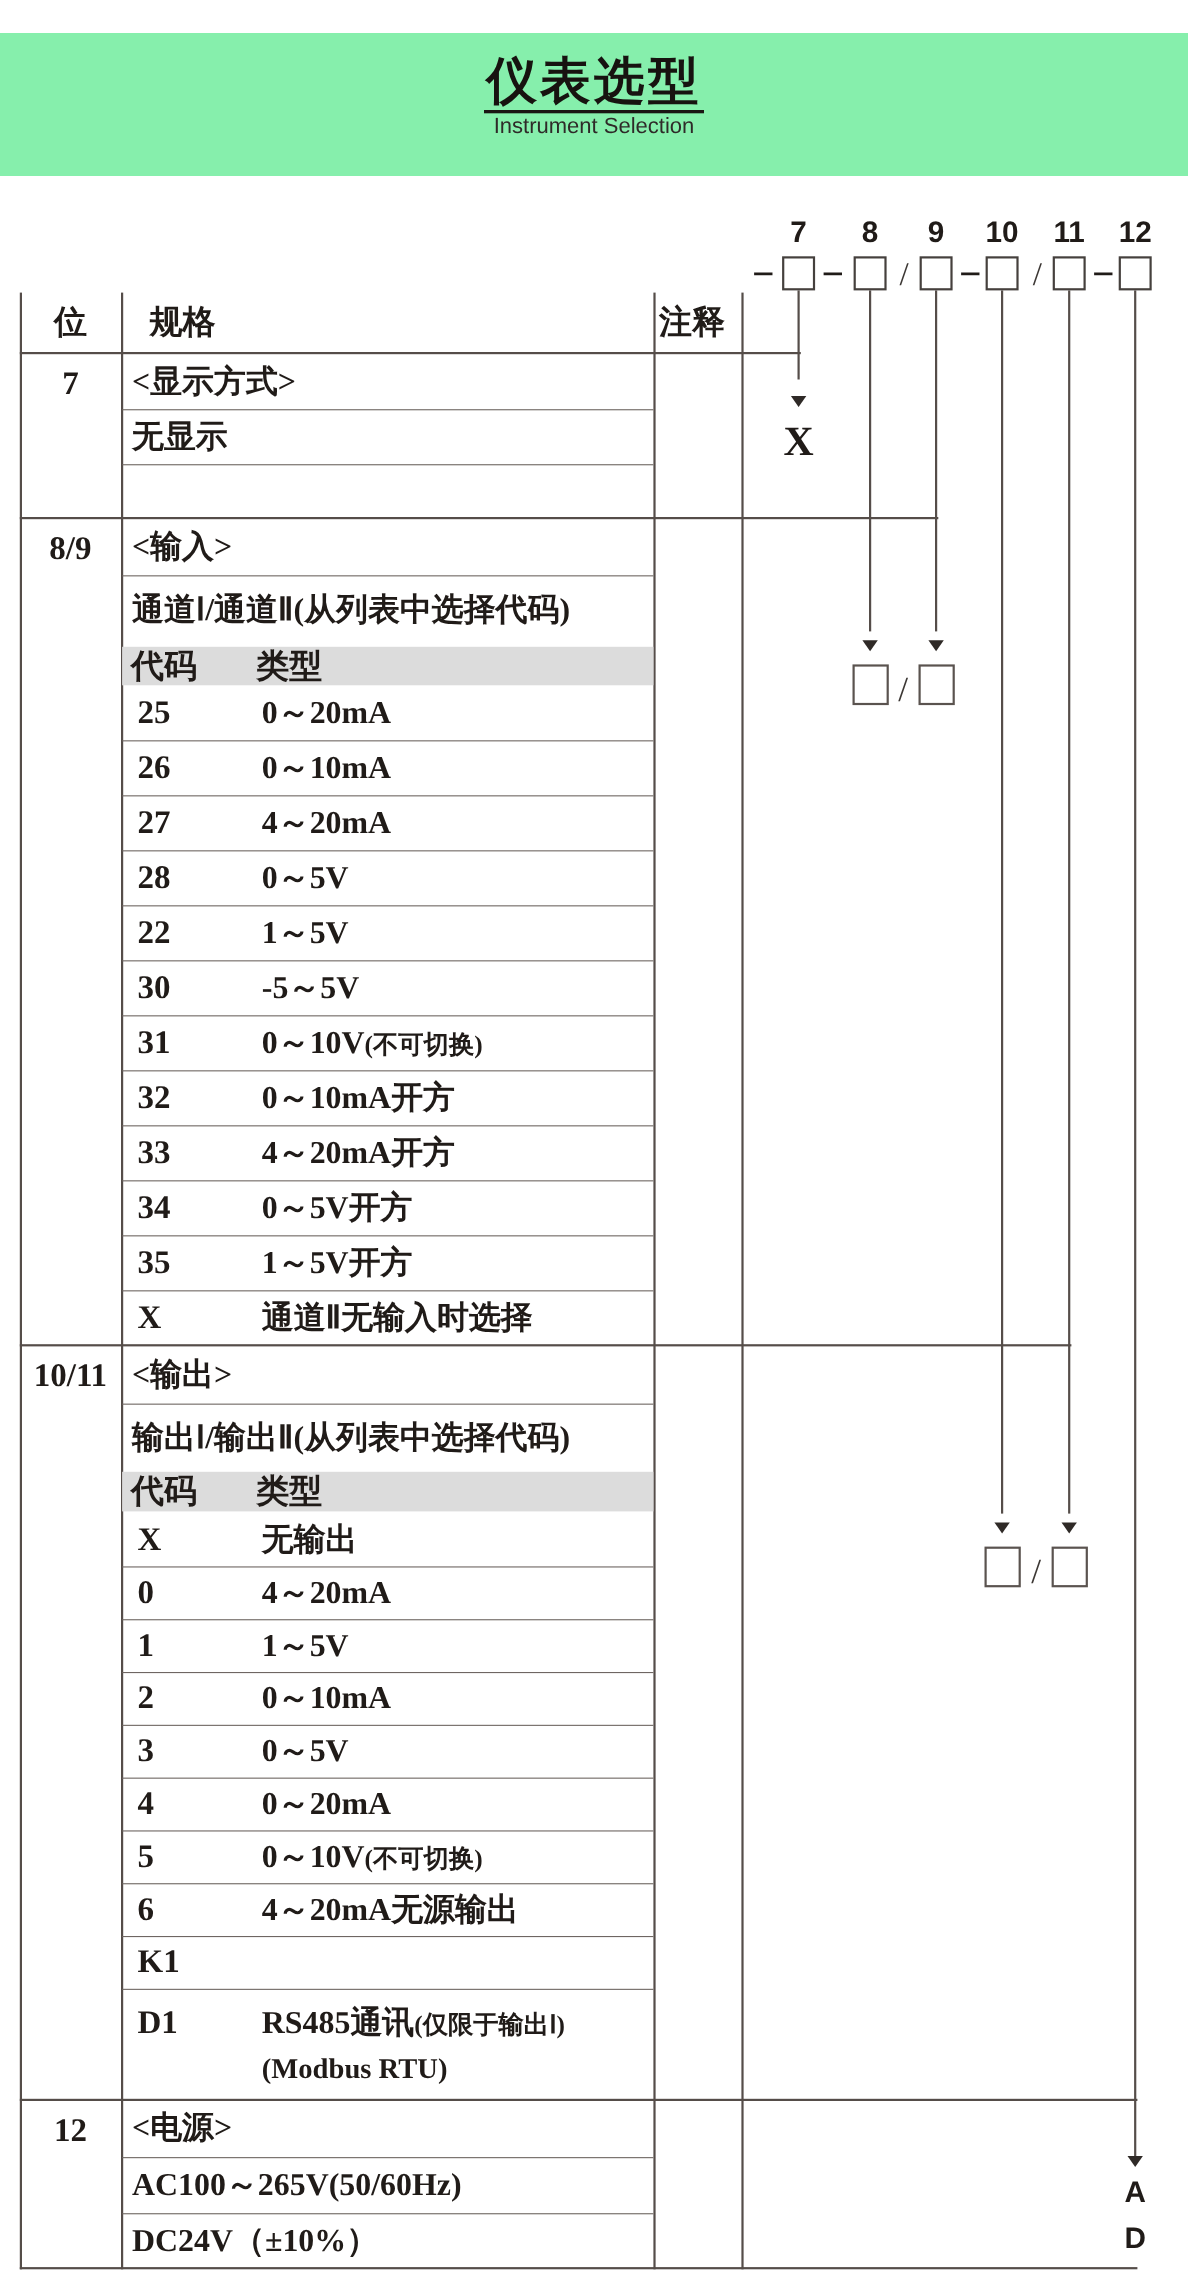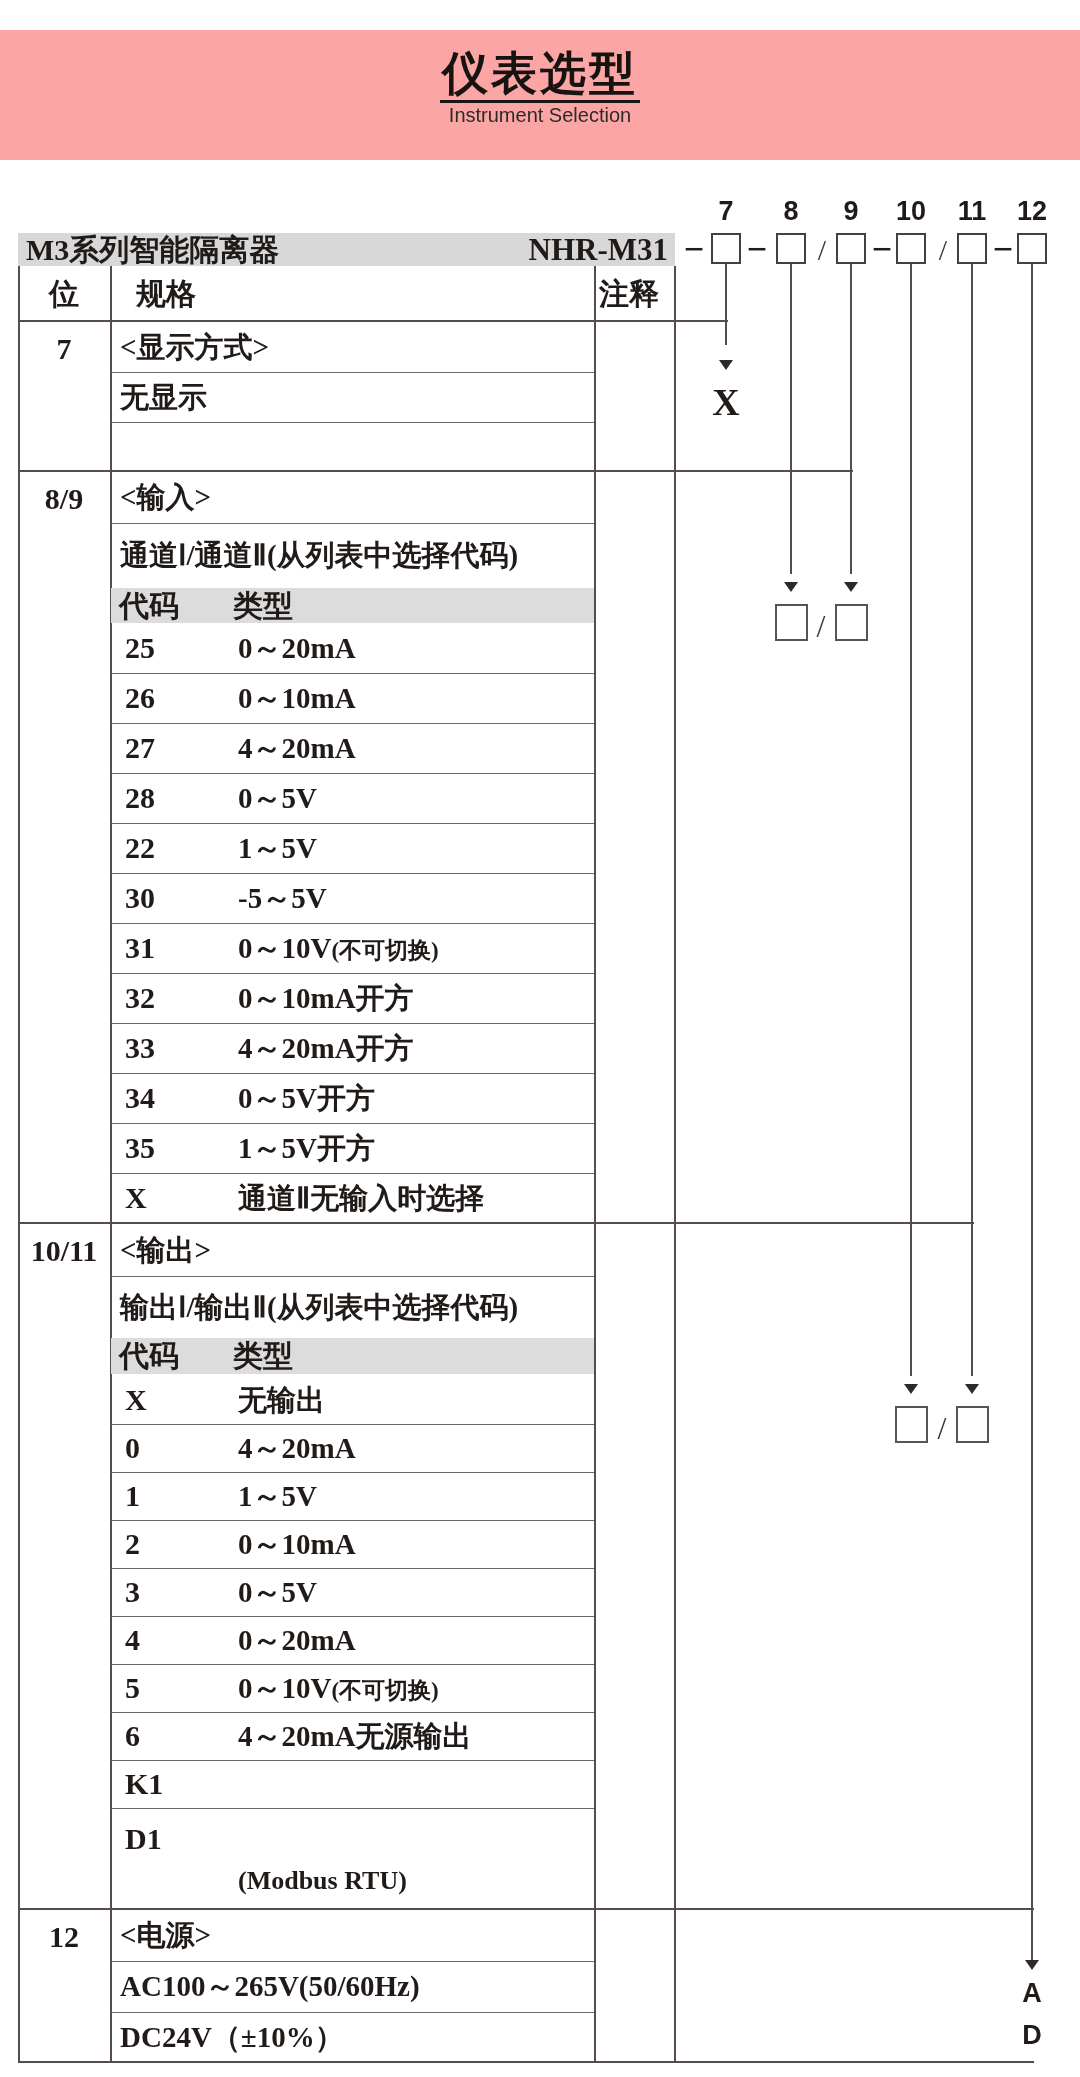--- a/index.html
+++ b/index.html
@@ -1,20 +1,20 @@
 <!DOCTYPE html>
 <html><head>
 <meta charset="utf-8">
 <style>
   html,body{margin:0;padding:0;background:#ffffff;}
   #canvas{position:relative;width:1080px;height:2077px;background:#ffffff;
           font-family:"Liberation Serif",serif;color:#201b18;overflow:hidden;}
   .abs{position:absolute;}
   
-  #banner{left:0;top:30px;width:1080px;height:130px;background:#fca5a5;text-align:center;}
+  #banner{left:0;top:30px;width:1080px;height:130px;background:#86efac;text-align:center;}
   #banner .title{display:inline-block;margin-top:18px;font-family:"Liberation Sans",sans-serif;
       font-weight:bold;font-size:46px;letter-spacing:3px;color:#171310;
       border-bottom:3px solid #1a1613;padding:0 2px 1px 2px;line-height:1.1;}
   #banner .subtitle{font-family:"Liberation Sans",sans-serif;font-size:20px;color:#2e2a28;margin-top:1px;}
   
   #band{left:18px;top:233px;width:657px;height:33px;background:#d8d8d8;}
   #band .series{position:absolute;left:8px;top:0;height:33px;line-height:33px;
       font-weight:bold;font-size:30px;white-space:nowrap;}
   #band .model{position:absolute;right:7px;top:0;height:33px;line-height:33px;
       font-weight:bold;font-size:31px;white-space:nowrap;}
@@ -52,24 +52,20 @@
 </head>
 <body>
 
 <div id="canvas">
 
   <div class="abs" id="banner">
     <div class="title">仪表选型</div>
     <div class="subtitle">Instrument Selection</div>
   </div>
 
-  <div class="abs" id="band">
-    <span class="series">M3系列智能隔离器</span>
-    <span class="model">NHR-M31</span>
-  </div>
 
   <div class="abs th" id="th-pos">位</div>
   <div class="abs th" id="th-spec">规格</div>
   <div class="abs th" id="th-note">注释</div>
 
   <div class="abs" id="ann-x">X</div>
 
   <div class="abs annbox" style="left:775px;top:604px;"></div>
   <div class="abs annslash" id="slash89">/</div>
   <div class="abs annbox" style="left:835px;top:604px;"></div>
@@ -184,20 +180,21 @@
     <div class="abs codec" style="left: 125px; top: 1568px; height: 48px; line-height: 48px;">3</div>
     <div class="abs codet" style="left: 238px; top: 1568px; height: 48px; line-height: 48px;"><span>0～5V</span></div>
     <div class="abs codec" style="left: 125px; top: 1616px; height: 48px; line-height: 48px;">4</div>
     <div class="abs codet" style="left: 238px; top: 1616px; height: 48px; line-height: 48px;"><span>0～20mA</span></div>
     <div class="abs codec" style="left: 125px; top: 1664px; height: 48px; line-height: 48px;">5</div>
     <div class="abs codet" style="left: 238px; top: 1664px; height: 48px; line-height: 48px;"><span>0～10V</span><span class="small">(不可切换)</span></div>
     <div class="abs codec" style="left: 125px; top: 1712px; height: 48px; line-height: 48px;">6</div>
     <div class="abs codet" style="left: 238px; top: 1712px; height: 48px; line-height: 48px;"><span>4～20mA无源输出</span></div>
     <div class="abs codec" style="left: 125px; top: 1760px; height: 48px; line-height: 48px;">K1</div>
     <div class="abs codec" style="left: 125px; top: 1814px; height: 50px; line-height: 50px;">D1</div>
+    <div class="abs codet" style="left: 238px; top: 1814px; height: 50px; line-height: 50px;"><span>RS485通讯</span><span class="small">(仅限于输出Ⅰ)</span></div>
     <div class="abs codet" style="left: 238px; top: 1858px; height: 46px; line-height: 46px; font-size: 26px; font-weight: bold; text-align: center;">(Modbus RTU)</div>
     <div class="abs rowline" style="left: 111px; top: 1424px; width: 483px;"></div>
     <div class="abs rowline" style="left: 111px; top: 1472px; width: 483px;"></div>
     <div class="abs rowline" style="left: 111px; top: 1520px; width: 483px;"></div>
     <div class="abs rowline" style="left: 111px; top: 1568px; width: 483px;"></div>
     <div class="abs rowline" style="left: 111px; top: 1616px; width: 483px;"></div>
     <div class="abs rowline" style="left: 111px; top: 1664px; width: 483px;"></div>
     <div class="abs rowline" style="left: 111px; top: 1712px; width: 483px;"></div>
     <div class="abs rowline" style="left: 111px; top: 1760px; width: 483px;"></div>
     <div class="abs rowline" style="left: 111px; top: 1808px; width: 483px;"></div>

